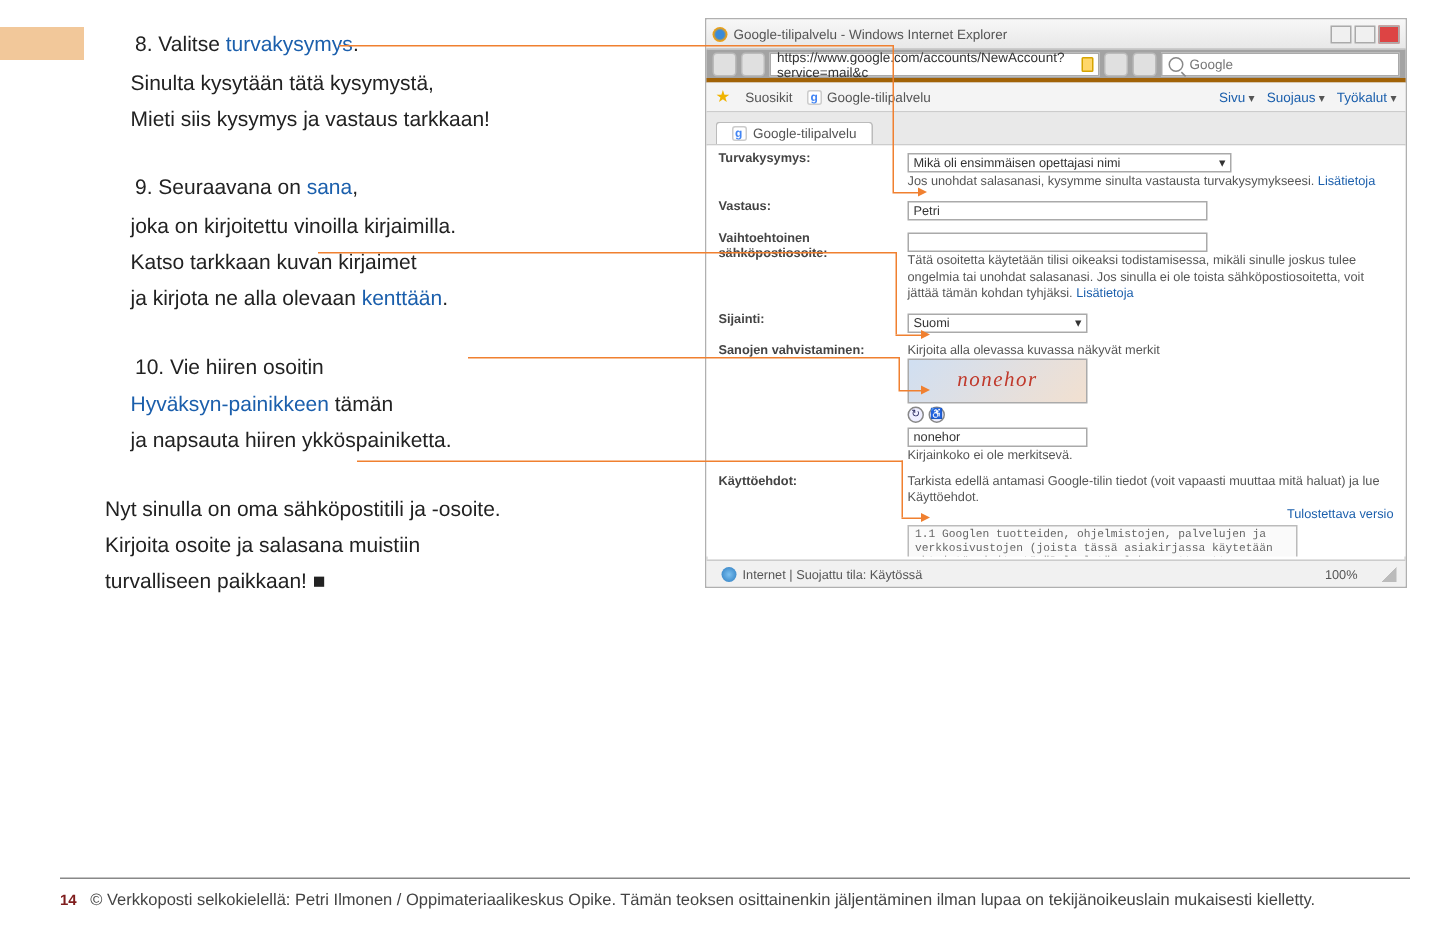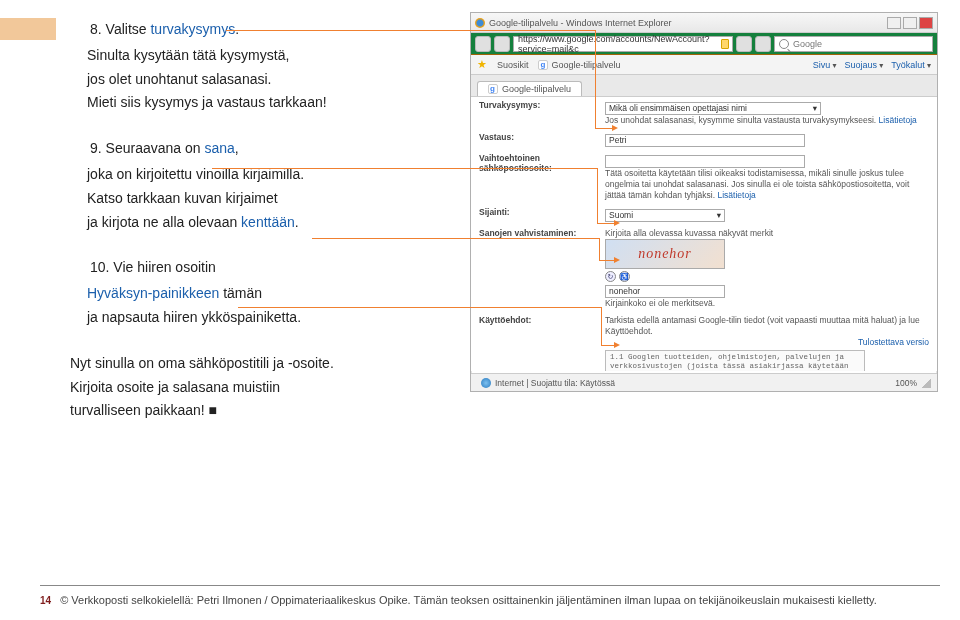--- a/index.html
+++ b/index.html
@@ -80,22 +80,22 @@
     gap: 10px;
   }
   .title-left { display: flex; align-items: center; gap: 4px; }
   .ie-icon { width: 10px; height: 10px; background: radial-gradient(circle,#3a8bd8 40%,#e8a01a 60%); border-radius: 50%; }
   .winbtns { display: flex; gap: 2px; }
   .winbtn { width: 14px; height: 12px; border: 1px solid #aaa; background: #f0f0f0; }
   .winbtn.red { background: #d44; }
 
   .addrbar {
     height: 22px;
-    background: #15803d;
-    border-bottom: 1px solid #a16207;
+    background: #a3a3a3;
+    border-bottom: 3px solid #a16207;
     display: flex;
     align-items: center;
     padding: 0 4px;
     gap: 3px;
   }
   .nav-sq { width: 16px; height: 16px; background: #e0e0e0; border:1px solid #bbb; border-radius: 3px; }
   .url-field {
     flex: 0 0 220px;
     height: 16px;
     border: 1px solid #aaa;
@@ -223,21 +223,21 @@
   .statusbar {
     position: absolute;
     left: 0; right: 0; bottom: 0;
     height: 18px;
     background: #f1f1f1;
     border-top: 1px solid #ccc;
     display: flex;
     align-items: center;
     justify-content: flex-end;
     padding: 0 6px;
-    gap: 4px;
+    gap: 16px;
     font-size: 8.5px;
     color: #555;
   }
   .status-left { margin-right: auto; margin-left: 4px; display: flex; align-items: center; gap: 4px; }
   .globe { width: 10px; height: 10px; border-radius: 50%; background: radial-gradient(#7cc0f0,#2a7abf); }
   .zoom-grip { width: 10px; height: 10px; background: linear-gradient(135deg,transparent 50%,#bbb 50%); }
 
   
   .line {
     position: absolute;
@@ -280,21 +280,20 @@
 <div class="page">
   <div class="edge-block"></div>
 
   <div class="left-col">
 
     <div class="step">
       <div class="num-line">
         <span class="num">8. </span><span>Valitse </span><span class="blue-inline">turvakysymys</span><span>.</span>
       </div>
       <div class="indent">Sinulta kysytään tätä kysymystä,</div>
-      <div class="indent">jos olet unohtanut salasanasi.</div>
       <div class="indent">Mieti siis kysymys ja vastaus tarkkaan!</div>
     </div>
 
     <div class="step">
       <div class="num-line">
         <span class="num">9. </span><span>Seuraavana on </span><span class="blue-inline">sana</span><span>,</span>
       </div>
       <div class="indent">joka on kirjoitettu vinoilla kirjaimilla.</div>
       <div class="indent">Katso tarkkaan kuvan kirjaimet</div>
       <div class="indent">

